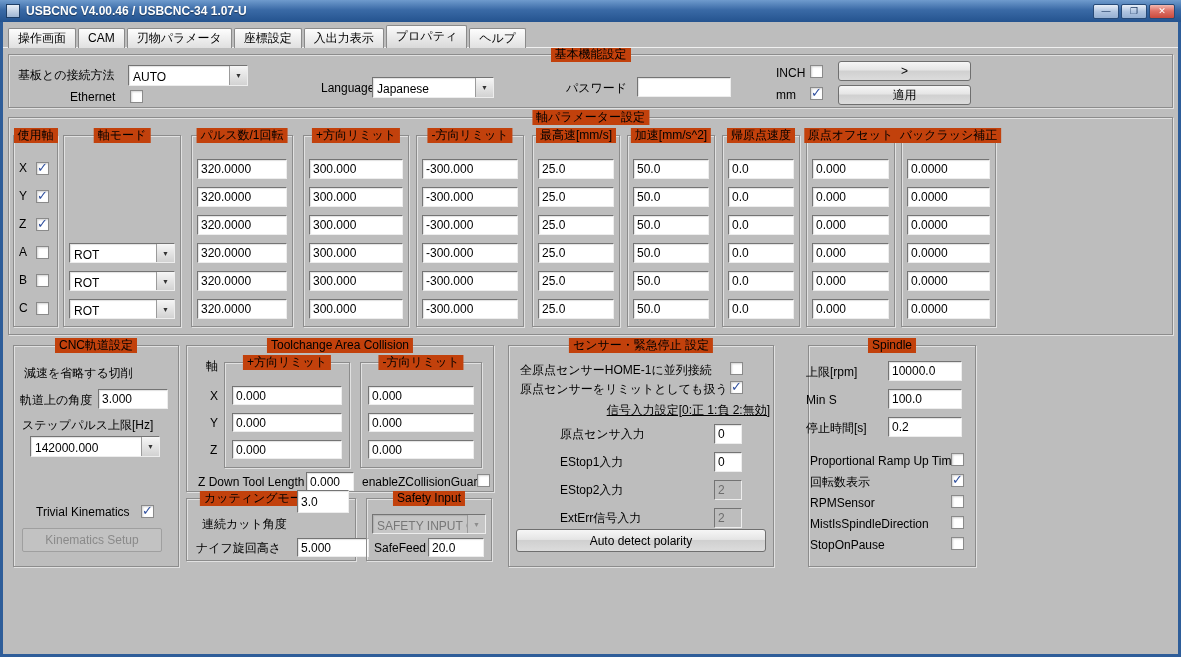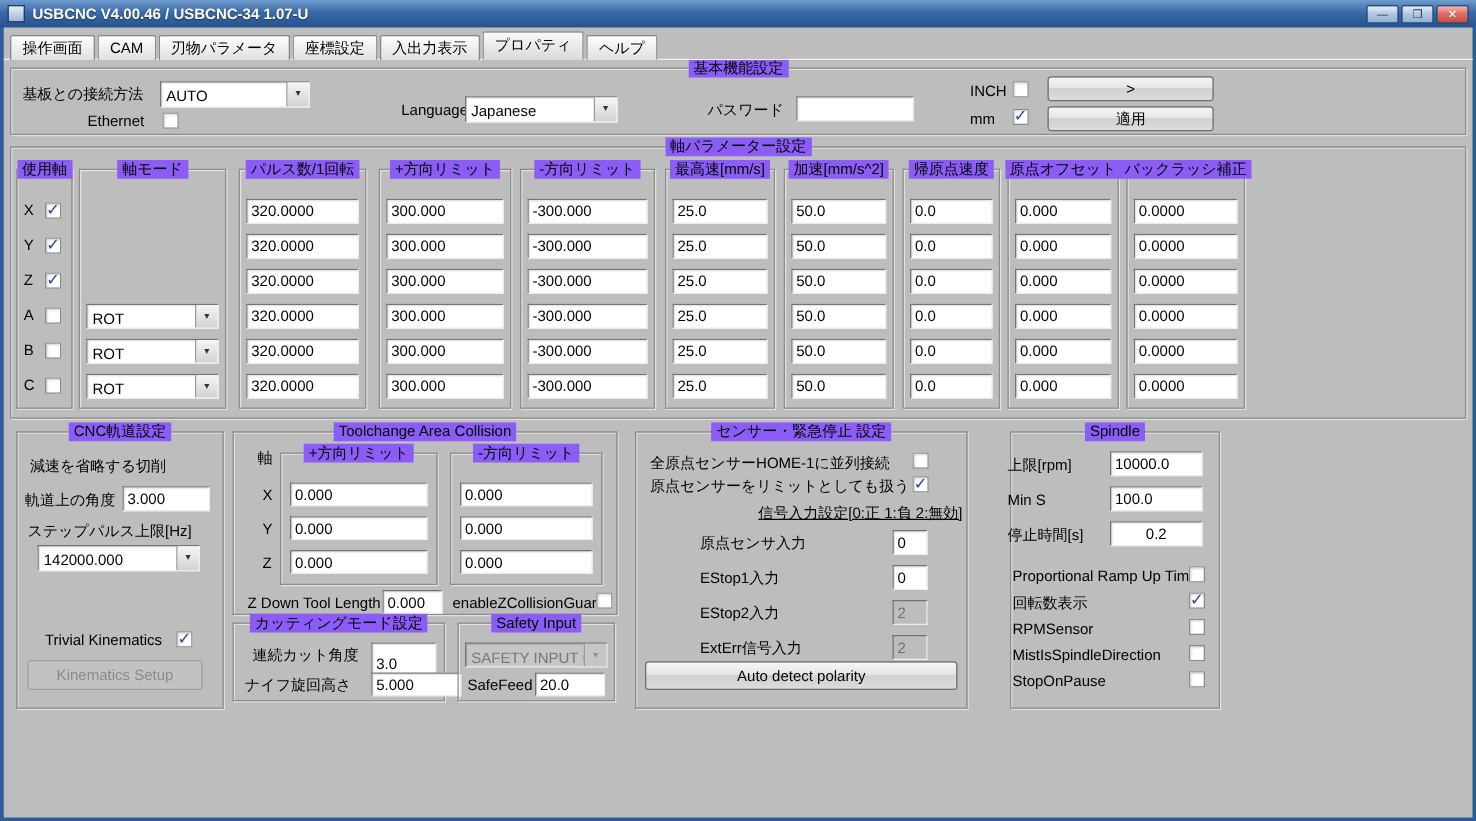--- a/index.html
+++ b/index.html
@@ -17,21 +17,21 @@
        text-align:center;box-sizing:border-box;}
   .winbtn.close{background:linear-gradient(#f4b9b1,#df7166 45%,#c94a3d);color:#fff;}
   .tabs{position:absolute;left:8px;top:25px;height:23px;display:flex;align-items:flex-end;z-index:3;}
   .tab{height:20px;line-height:19px;padding:0 9px;margin-right:2px;white-space:nowrap;
        background:linear-gradient(#fdfdfd,#e0e0e0);border:1px solid #8a8a8a;border-bottom:none;
        border-radius:2px 2px 0 0;box-sizing:border-box;}
   .tab.active{height:23px;line-height:21px;background:linear-gradient(#fafafa,#d9d9d9);}
   .tabline{position:absolute;left:3px;top:47px;width:1175px;height:1px;background:#f0f0f0;z-index:1;}
   .group{position:absolute;border:1px solid #8c8c8c;box-sizing:border-box;
        box-shadow:inset 1px 1px 0 rgba(255,255,255,.55),1px 1px 0 rgba(255,255,255,.55);}
-  .legend{position:absolute;top:-8px;left:50%;transform:translateX(-50%);background:#8b5cf6;
+  .legend{position:absolute;top:-8px;left:50%;transform:translateX(-50%);background:#c2410c;
        padding:0 4px;white-space:nowrap;line-height:15px;}
   .lbl{position:absolute;white-space:nowrap;line-height:15px;color:#000;}
   .lbl.r{text-align:left;}
   .lbl.c{text-align:right;text-decoration:underline;}
   .inp{position:absolute;background:#fff;border:1px solid;border-color:#747474 #ededed #ededed #747474;
        box-shadow:inset 1px 1px 1px rgba(0,0,0,.12);font:12px "Liberation Sans","DejaVu Sans",sans-serif;
        padding:1px 3px;box-sizing:border-box;color:#000;}
   .inp.dis{background:#bdbdbd;color:#6d6d6d;box-shadow:none;}
   .combo{position:absolute;background:#fff;border:1px solid;border-color:#747474 #ededed #ededed #747474;
        box-shadow:inset 1px 1px 1px rgba(0,0,0,.12);box-sizing:border-box;display:flex;}
@@ -247,21 +247,21 @@
 <input class="inp" style="left: 368px; top: 440px; width: 106px; height: 19px;" value="0.000">
 <span class="lbl" style="left:198px;top:475px">Z Down Tool Length</span>
 <input class="inp" style="left: 306px; top: 472px; width: 48px; height: 19px;" value="0.000">
 <span class="lbl" style="left:362px;top:475px">enableZCollisionGuard</span>
 <span class="cb" style="left:477px;top:474px"></span>
 
 <div class="group" style="left:186px;top:498px;width:170px;height:63px">
   <span class="legend">カッティングモード設定</span>
 </div>
 <span class="lbl" style="left:202px;top:517px">連続カット角度</span>
-<input class="inp" style="left: 297px; top: 514px; width: 52px; height: 34px;" value="3.0">
+<input class="inp" style="left: 297px; top: 490px; width: 52px; height: 23px;" value="3.0">
 <span class="lbl" style="left:196px;top:541px">ナイフ旋回高さ</span>
 <input class="inp" style="left: 297px; top: 538px; width: 72px; height: 19px;" value="5.000">
 
 <div class="group" style="left:366px;top:498px;width:126px;height:63px">
   <span class="legend">Safety Input</span>
 </div>
 <div class="combo dis" style="left:372px;top:514px;width:114px;height:20px">
   <span class="txt">SAFETY INPUT OFF</span>
   <span class="arrow">▼</span>
 </div>
@@ -287,21 +287,21 @@
 <button class="btn" style="left:516px;top:529px;width:250px;height:23px">Auto detect polarity</button>
 
 <div class="group" style="left:808px;top:345px;width:168px;height:222px">
   <span class="legend">Spindle</span>
 </div>
 <span class="lbl r" style="left:806px;top:365px;width:76px">上限[rpm]</span>
 <input class="inp" style="left: 888px; top: 361px; width: 74px; height: 20px;" value="10000.0">
 <span class="lbl r" style="left:806px;top:393px;width:76px">Min S</span>
 <input class="inp" style="left: 888px; top: 389px; width: 74px; height: 20px;" value="100.0">
 <span class="lbl r" style="left:806px;top:421px;width:76px">停止時間[s]</span>
-<input class="inp" style="left: 888px; top: 417px; width: 74px; height: 20px; text-align: center;" value="0.2">
+<input class="inp" style="left: 888px; top: 417px; width: 74px; height: 20px;" value="0.2">
 <span class="lbl r" style="left:810px;top:454px;width:138px">Proportional Ramp Up Time</span>
 <span class="cb" style="left:951px;top:453px"></span>
 <span class="lbl r" style="left:810px;top:475px;width:138px">回転数表示</span>
 <span class="cb checked" style="left:951px;top:474px"></span>
 <span class="lbl r" style="left:810px;top:496px;width:138px">RPMSensor</span>
 <span class="cb" style="left:951px;top:495px"></span>
 <span class="lbl r" style="left:810px;top:517px;width:138px">MistIsSpindleDirection</span>
 <span class="cb" style="left:951px;top:516px"></span>
 <span class="lbl r" style="left:810px;top:538px;width:138px">StopOnPause</span>
 <span class="cb" style="left:951px;top:537px"></span>

